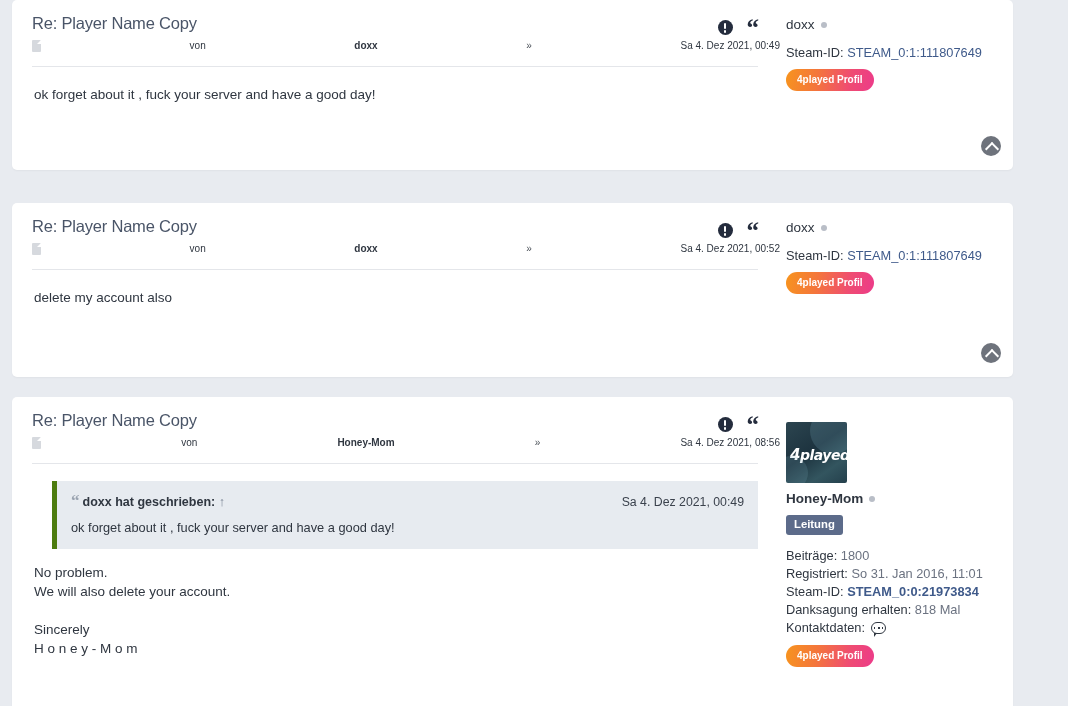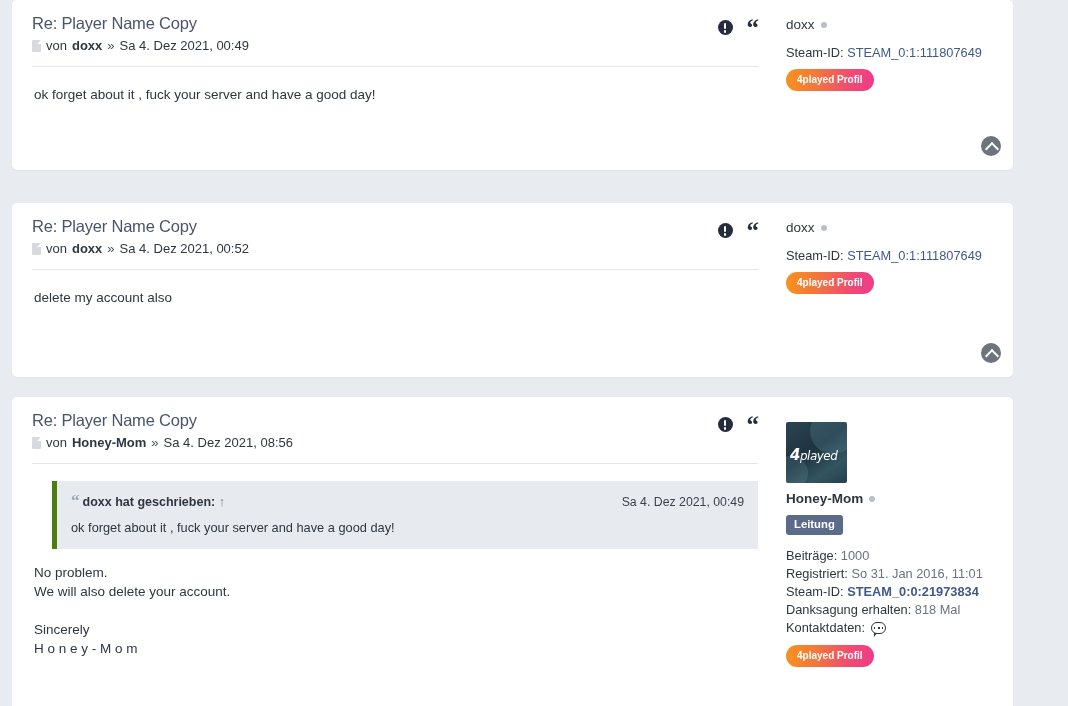--- a/index.html
+++ b/index.html
@@ -42,26 +42,26 @@
   .post-title {
     font-size: 16.5px;
     color: #4a5568;
     font-weight: 400;
     letter-spacing: -0.2px;
     margin: 0 0 3px 0;
     line-height: 22px;
   }
 
   .post-byline {
-    font-size: 13px;
+    font-size: 10px;
     color: #2f3640;
     line-height: 17px;
     display: flex;
     align-items: center;
-    gap: 5px;
+    justify-content: space-between;
   }
   .post-byline .author { font-weight: bold; color: #2f3640; }
   .post-byline .sep { color: #4a5058; }
   .post-byline .date { color: #2f3640; }
 
   .doc-icon {
     display: inline-block;
     width: 9px;
     height: 12px;
     background: #d6d9de;
@@ -188,21 +188,21 @@
     position: absolute;
     left: 4px; top: 24px;
     color: #ffffff;
     font-size: 15px;
     font-style: italic;
     font-weight: bold;
     font-family: "DejaVu Sans", sans-serif;
     letter-spacing: -0.5px;
     white-space: nowrap;
   }
-  .avatar .logo small { font-weight: normal; font-size: 12px; margin-top: 18px; }
+  .avatar .logo small { font-weight: bold; font-size: 14px; margin-top: 18px; }
   .avatar:before {
     content:"";
     position:absolute;
     width:46px;height:46px;border-radius:50%;
     background:rgba(120,170,185,0.22);
     left:24px;top:-14px;
   }
   .avatar:after {
     content:"";
     position:absolute;
@@ -439,21 +439,21 @@
         </div>
         <div class="side-username bold">
           <span>Honey-Mom</span>
           <span class="status-dot"></span>
         </div>
         <div><span class="rank-badge">Leitung</span></div>
 
         <div class="stats">
           <div>
             <span class="lbl">Beiträge:</span>
-            <span class="val">1000</span>
+            <span class="val">1800</span>
           </div>
           <div>
             <span class="lbl">Registriert:</span>
             <span class="val">So 31. Jan 2016, 11:01</span>
           </div>
           <div>
             <span class="lbl">Steam-ID:</span>
             <span class="val strong">STEAM_0:0:21973834</span>
           </div>
           <div>

